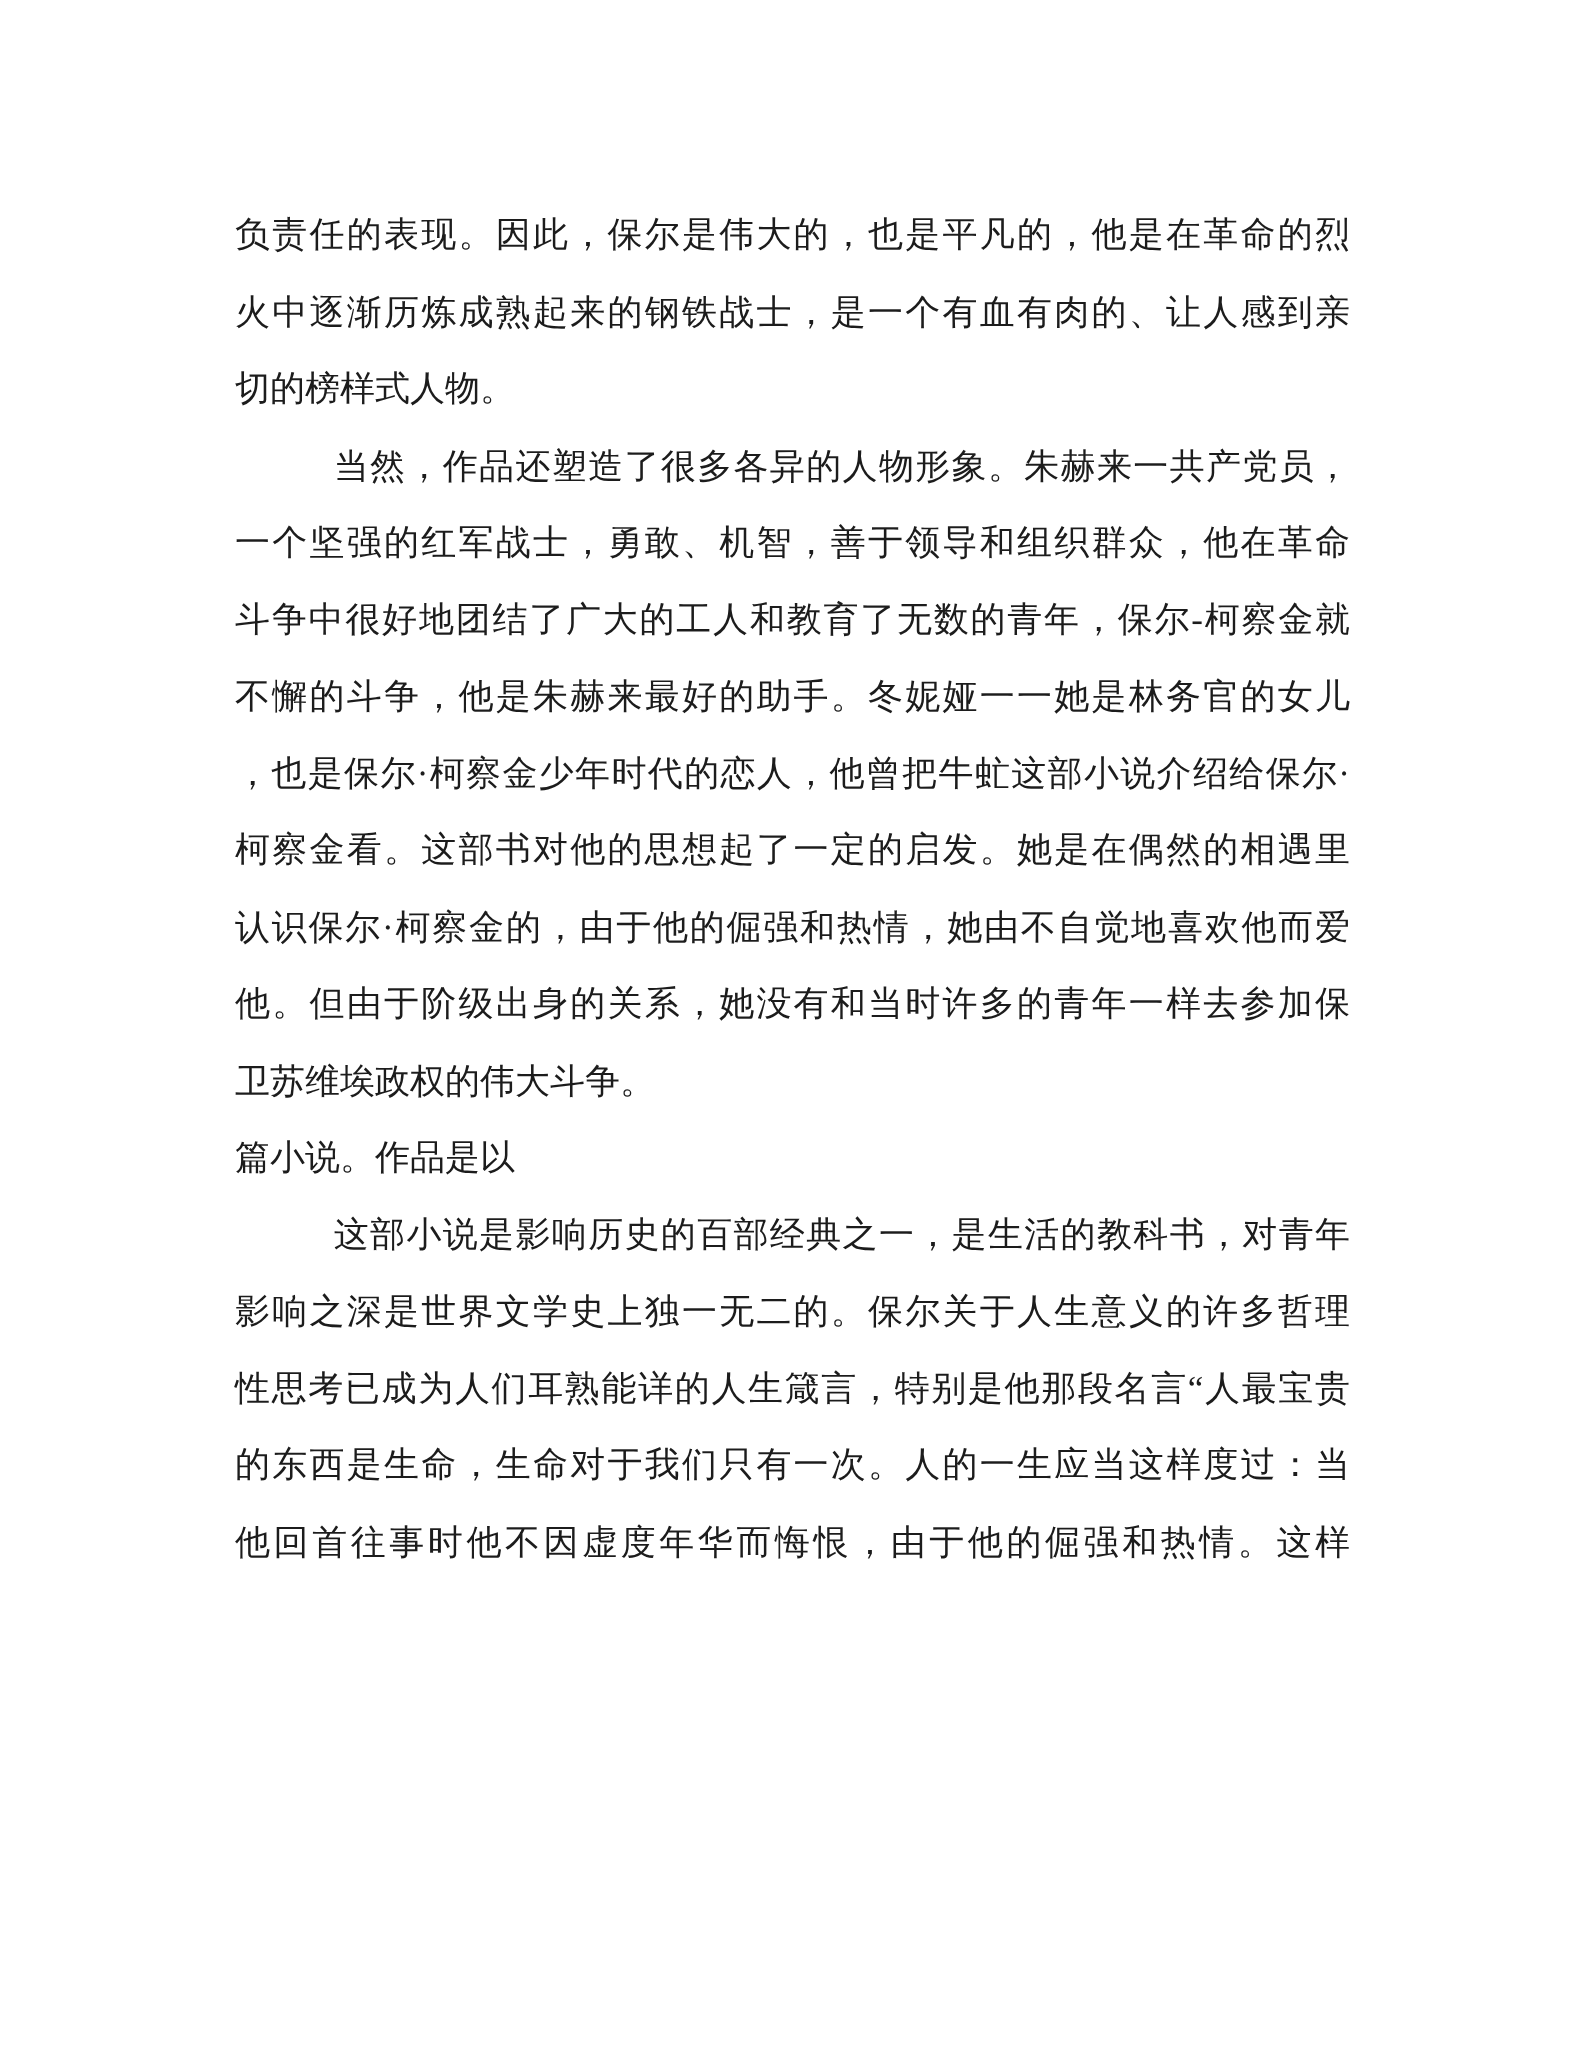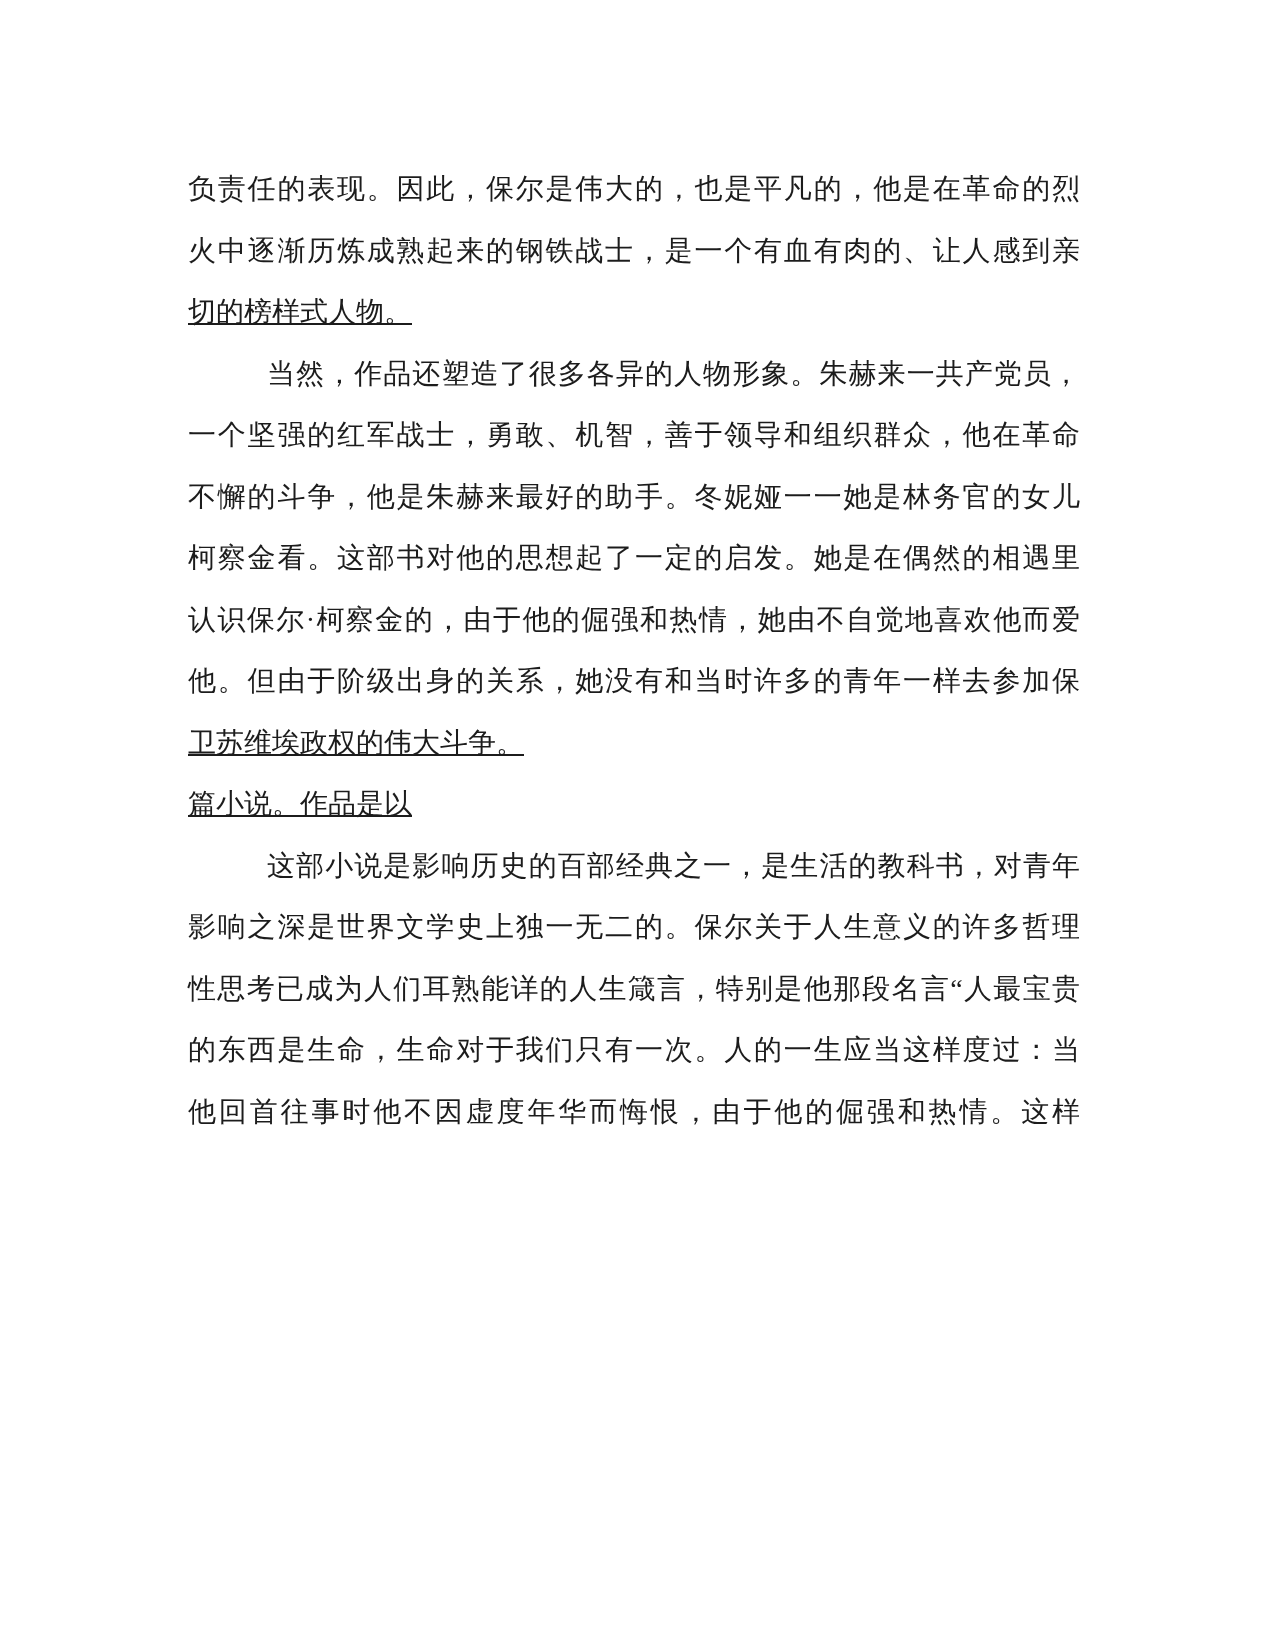--- a/index.html
+++ b/index.html
@@ -33,40 +33,41 @@
     text-align: justify;
     text-align-last: justify;
     text-justify: inter-character;
     white-space: normal;
     height: 61.5px;
     overflow: visible;
   }
   .line.flush {
     text-align: right;
     text-align-last: left;
-    text-decoration: underline;
   }
   .line.indent {
     text-indent: 79px;
   }
 </style>
 </head>
 <body>
 
 <div class="page" style="background: rgb(255, 255, 255);">
   <div class="text-block" id="document-body" style="color: rgb(28, 28, 28);">
       <div class="paragraph">
         <div class="line">负责任的表现。因此，保尔是伟大的，也是平凡的，他是在革命的烈</div>
         <div class="line">火中逐渐历炼成熟起来的钢铁战士，是一个有血有肉的、让人感到亲</div>
         <div class="line flush">切的榜样式人物。</div>
       </div>
       <div class="paragraph">
         <div class="line indent">当然，作品还塑造了很多各异的人物形象。朱赫来一共产党员，</div>
         <div class="line">一个坚强的红军战士，勇敢、机智，善于领导和组织群众，他在革命</div>
+        <div class="line">斗争中很好地团结了广大的工人和教育了无数的青年，保尔-柯察金就</div>
         <div class="line">不懈的斗争，他是朱赫来最好的助手。冬妮娅一一她是林务官的女儿</div>
+        <div class="line">，也是保尔·柯察金少年时代的恋人，他曾把牛虻这部小说介绍给保尔·</div>
         <div class="line">柯察金看。这部书对他的思想起了一定的启发。她是在偶然的相遇里</div>
         <div class="line">认识保尔·柯察金的，由于他的倔强和热情，她由不自觉地喜欢他而爱</div>
         <div class="line">他。但由于阶级出身的关系，她没有和当时许多的青年一样去参加保</div>
         <div class="line flush">卫苏维埃政权的伟大斗争。</div>
       </div>
       <div class="paragraph">
         <div class="line flush">篇小说。作品是以</div>
       </div>
       <div class="paragraph">
         <div class="line indent">这部小说是影响历史的百部经典之一，是生活的教科书，对青年</div>

